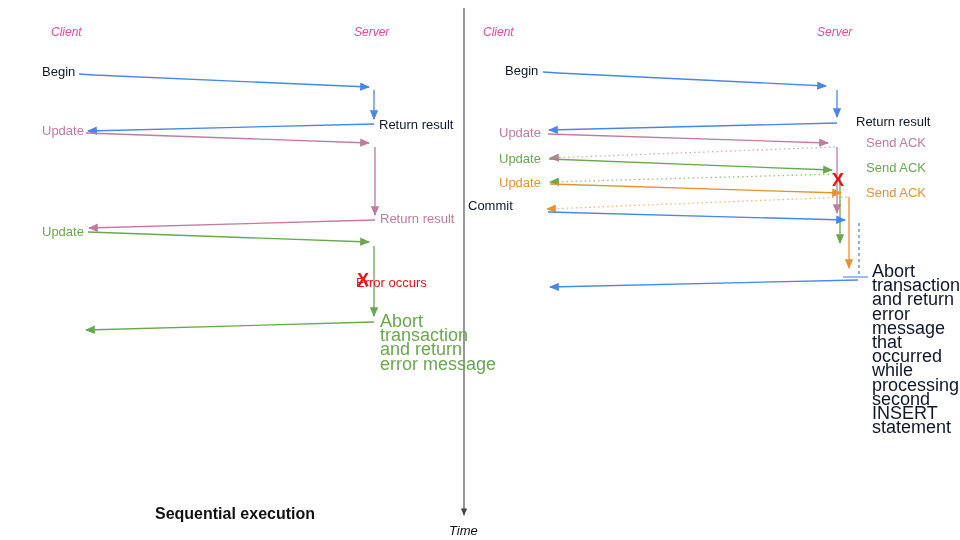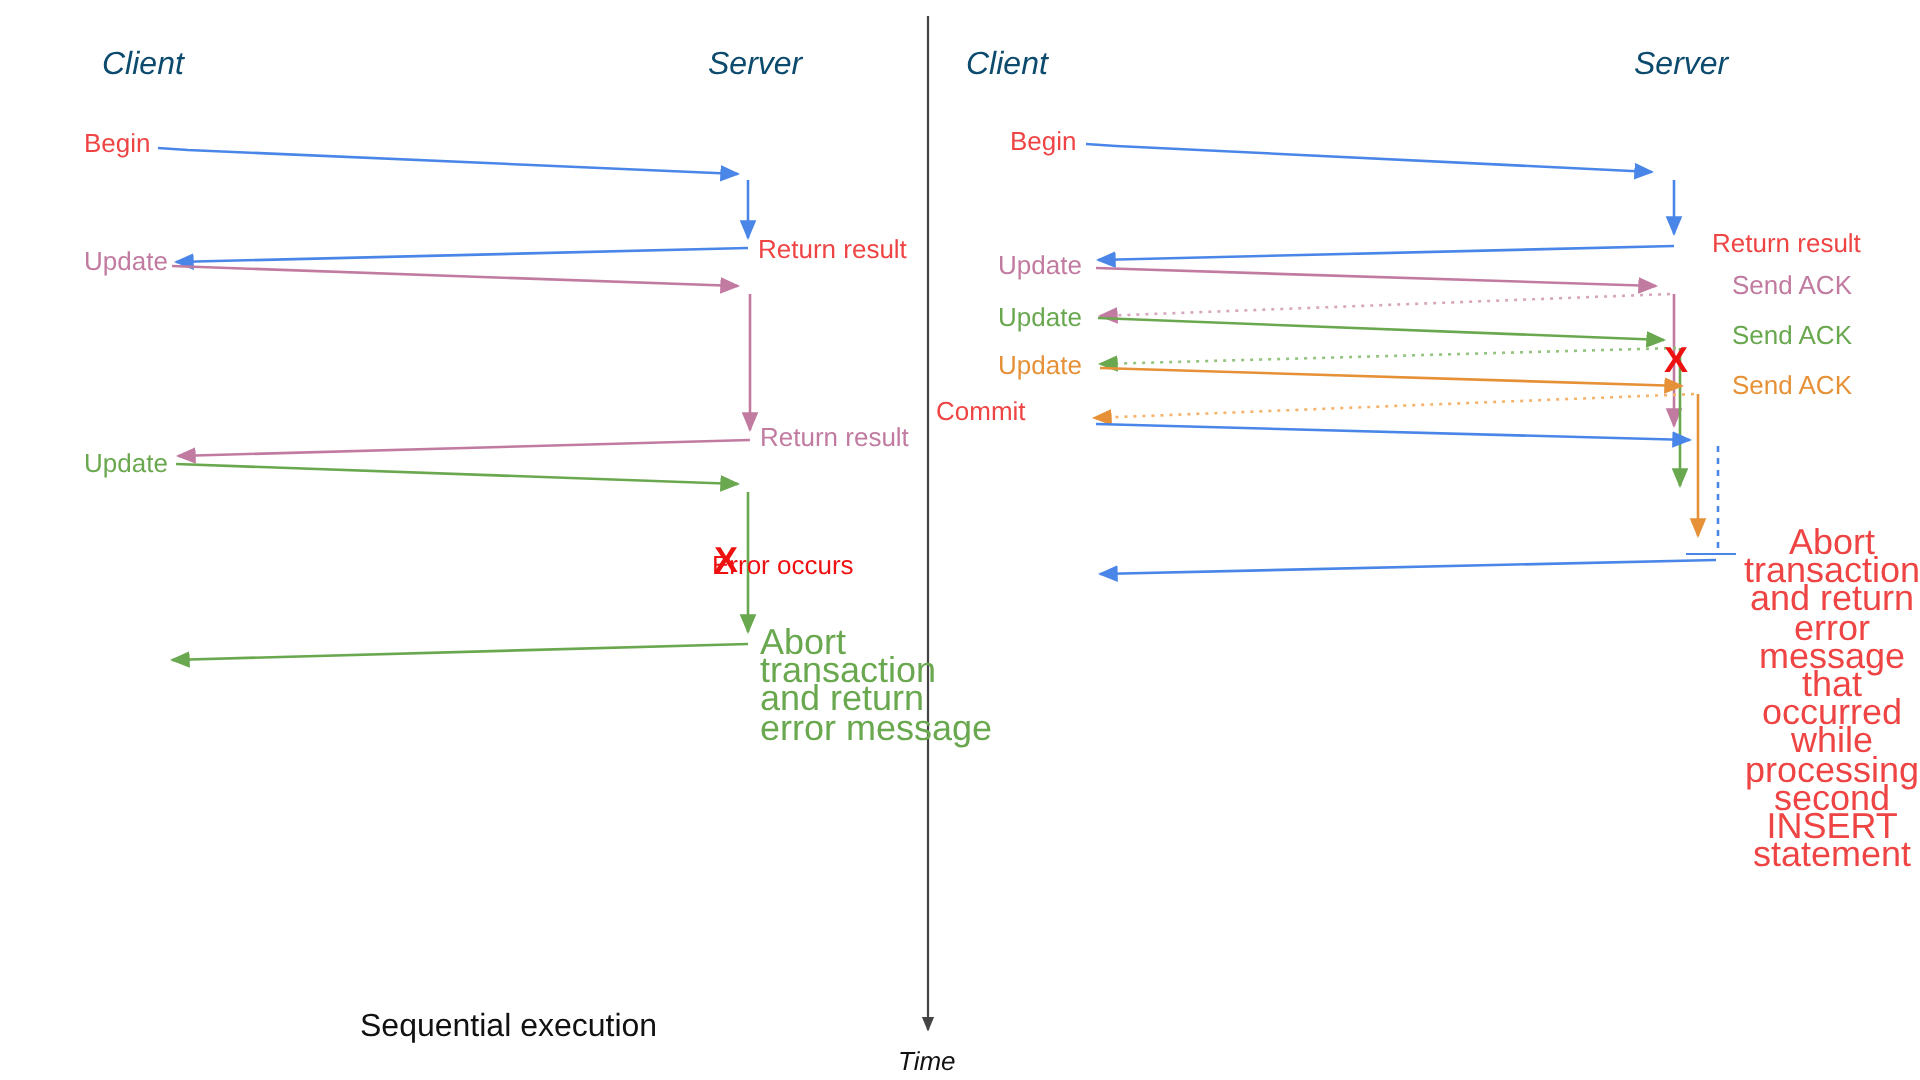--- a/index.html
+++ b/index.html
@@ -1,22 +1,22 @@
 <!DOCTYPE html>
 <html><head>
 <meta charset="utf-8">
 <style>
   html,body{margin:0;padding:0;background:#fff;}
   #stage{
     position:relative;width:960px;height:540px;background:#ffffff;
     font-family:"Liberation Sans",sans-serif;overflow:hidden;
   }
   .lbl{position:absolute;white-space:nowrap;font-size:13px;line-height:13px;}
-  .hdr{font-style:italic;color:#0c4a6e;font-size:16px;}
-  .blue{color:#ef4444;text-align:center;}
+  .hdr{font-style:italic;color:#ec4899;font-size:12px;}
+  .blue{color:#0f172a;}
   .pink{color:#c27ba0;}
   .green{color:#6aa84f;}
   .orange{color:#e69138;}
   .red{color:#ee1111;}
   .xmark{font-weight:bold;font-size:18px;line-height:16px;color:#ee1111;}
   .multiline{white-space:pre-line;font-size:18px;line-height:14.2px;}
   .caption{color:#111111;font-size:16px;line-height:17px;}
   .timelbl{color:#111111;font-size:13px;}
   svg{position:absolute;left:0;top:0;}
   .s-blue{stroke:#4a86e8;}
@@ -104,21 +104,21 @@
   <div class="lbl blue" style="left:379px;top:118px;">Return result</div>
   <div class="lbl pink" style="left:42px;top:124px;">Update</div>
   <div class="lbl pink" style="left:380px;top:212px;">Return result</div>
   <div class="lbl green" style="left:42px;top:225px;">Update</div>
   <div class="lbl xmark" style="left:357px;top:272px;">X</div>
   <div class="lbl red" style="left:356px;top:276px;">Error occurs</div>
   <div class="lbl green multiline" style="left:380px;top:314px;">Abort
 transaction
 and return
 error message</div>
-  <div class="lbl caption" style="left:180px;top:505px;">Sequential execution</div>
+  <div class="lbl caption" style="left:155px;top:505px;font-weight:bold;">Sequential execution</div>
 
   <div class="lbl timelbl" style="left:449px;top:524px;font-style:italic;">Time</div>
 
   <div class="lbl hdr" style="left:483px;top:26px;">Client</div>
   <div class="lbl hdr" style="left:817px;top:26px;">Server</div>
   <div class="lbl blue" style="left:505px;top:64px;">Begin</div>
   <div class="lbl blue" style="left:856px;top:115px;">Return result</div>
   <div class="lbl pink" style="left:499px;top:126px;">Update</div>
   <div class="lbl pink" style="left:866px;top:136px;">Send ACK</div>
   <div class="lbl green" style="left:499px;top:152px;">Update</div>

